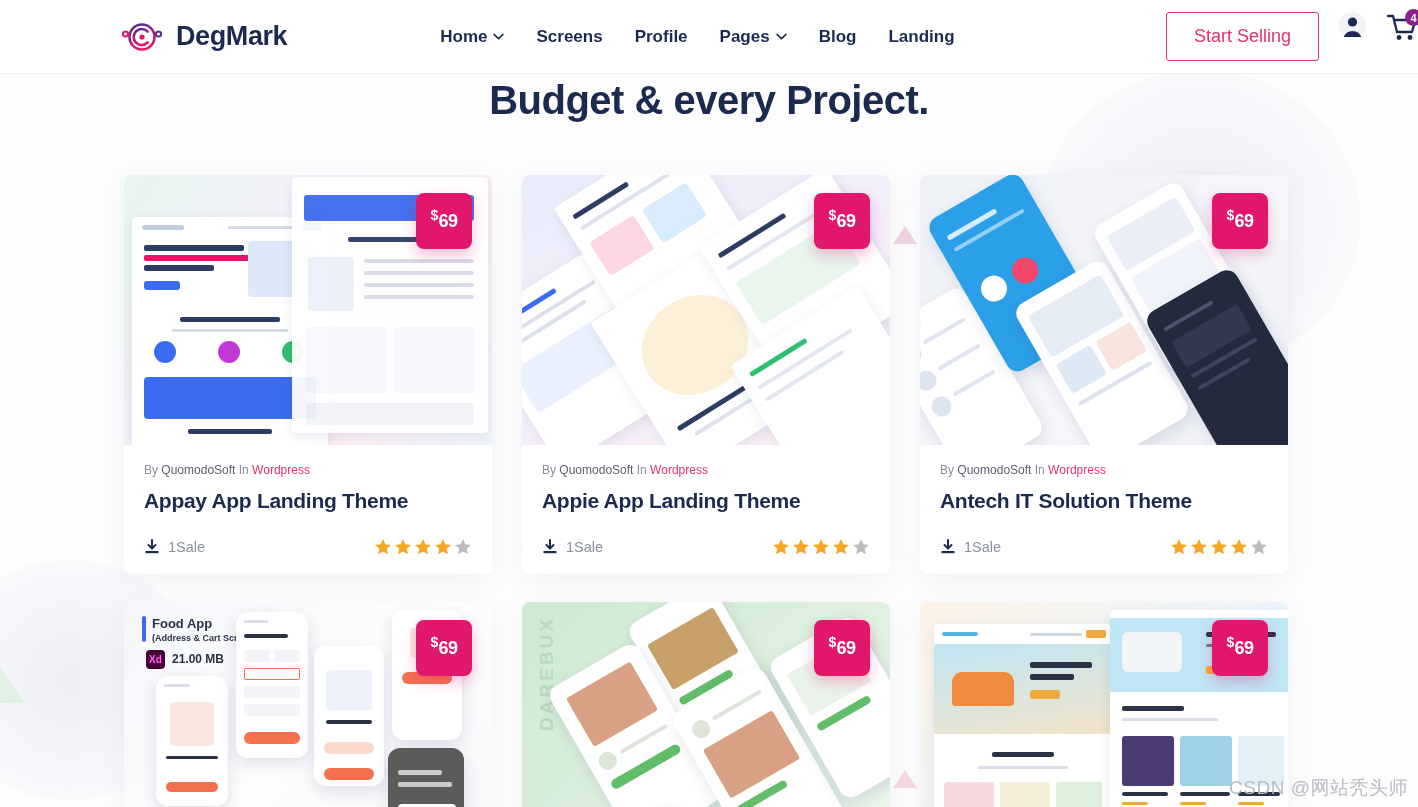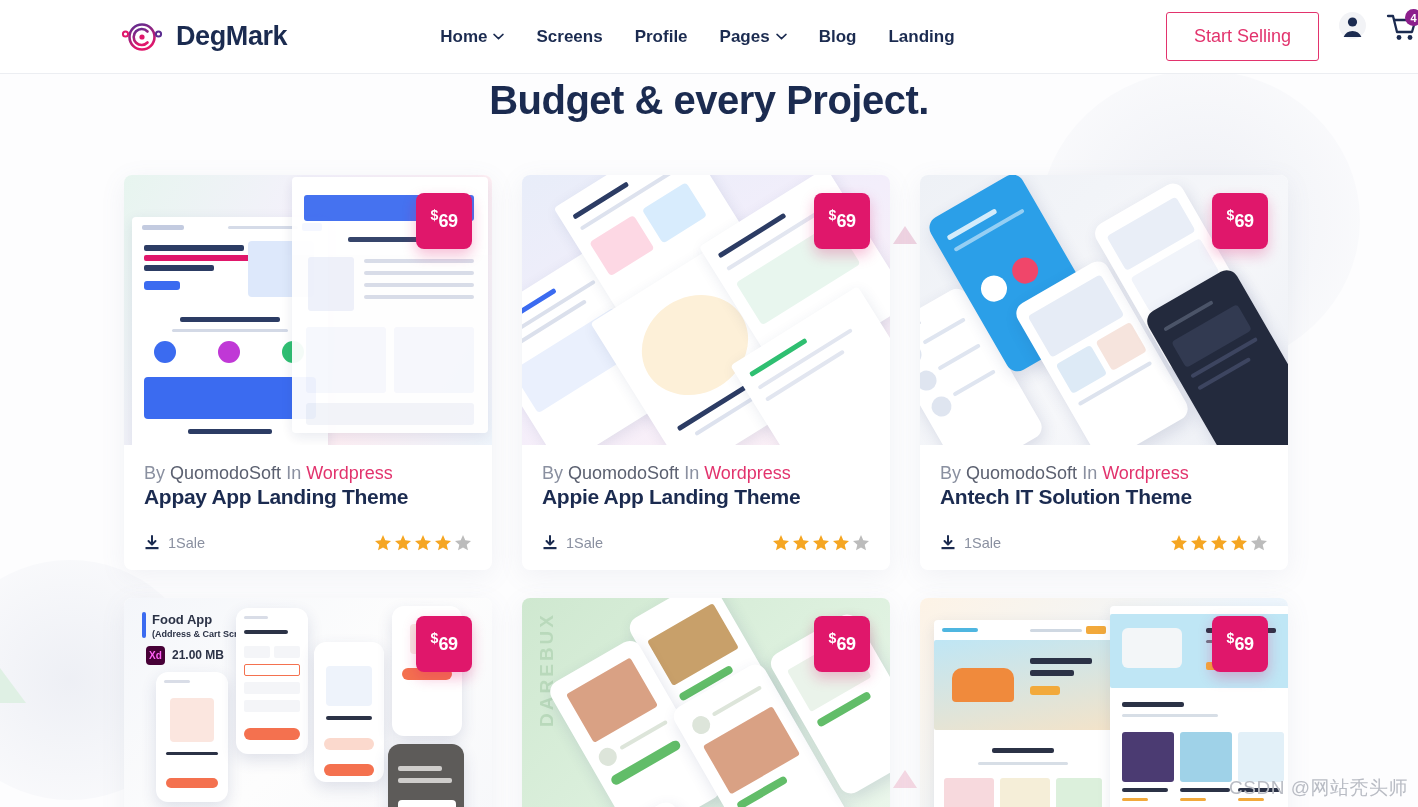--- a/index.html
+++ b/index.html
@@ -102,21 +102,21 @@
     position: absolute; top: 18px; right: 20px;
     width: 56px; height: 56px; border-radius: 8px;
     background: #e0176b; color: #fff;
     display: flex; align-items: center; justify-content: center;
     box-shadow: 0 6px 14px rgba(224,23,107,0.28);
     z-index: 6;
   }
   .price-badge .cur { font-size: 14px; font-weight: 700; align-self: flex-start; margin-top: 14px; }
   .price-badge .amt { font-size: 18px; font-weight: 700; letter-spacing: -0.5px; }
   .card-body { padding: 18px 20px 0 20px; }
-  .meta { font-size: 18px; color: #8a90a0; }
+  .meta { font-size: 12px; color: #8a90a0; margin-bottom: 11px; }
   .meta .author { color: #5b6070; }
   .meta .cat { color: #e2336d; }
   .card-title {
     font-size: 21px; font-weight: 700; color: #1b2b50; letter-spacing: -0.3px;
     line-height: 1.25;
   }
   .card-footer {
     margin-top: 24px; padding: 0 20px 18px 20px;
     display: flex; align-items: center; justify-content: space-between;
   }

